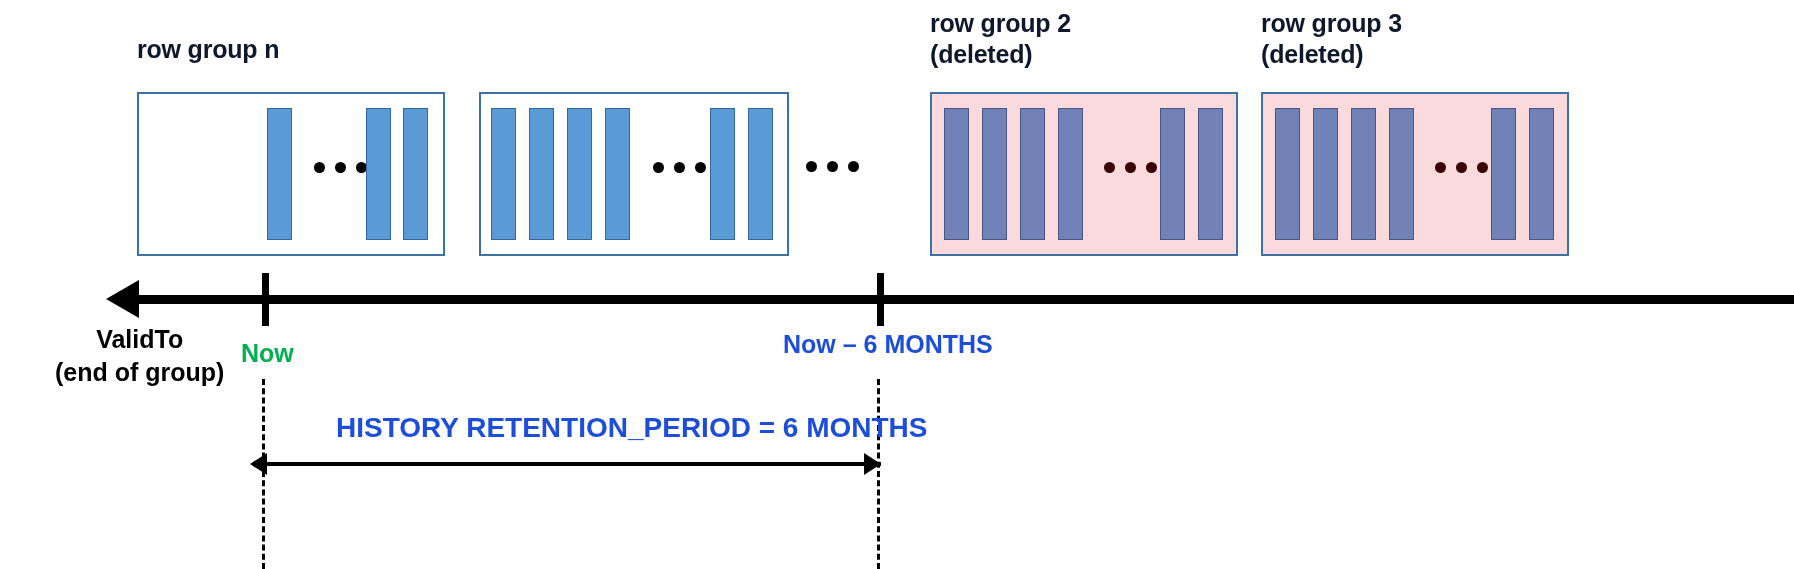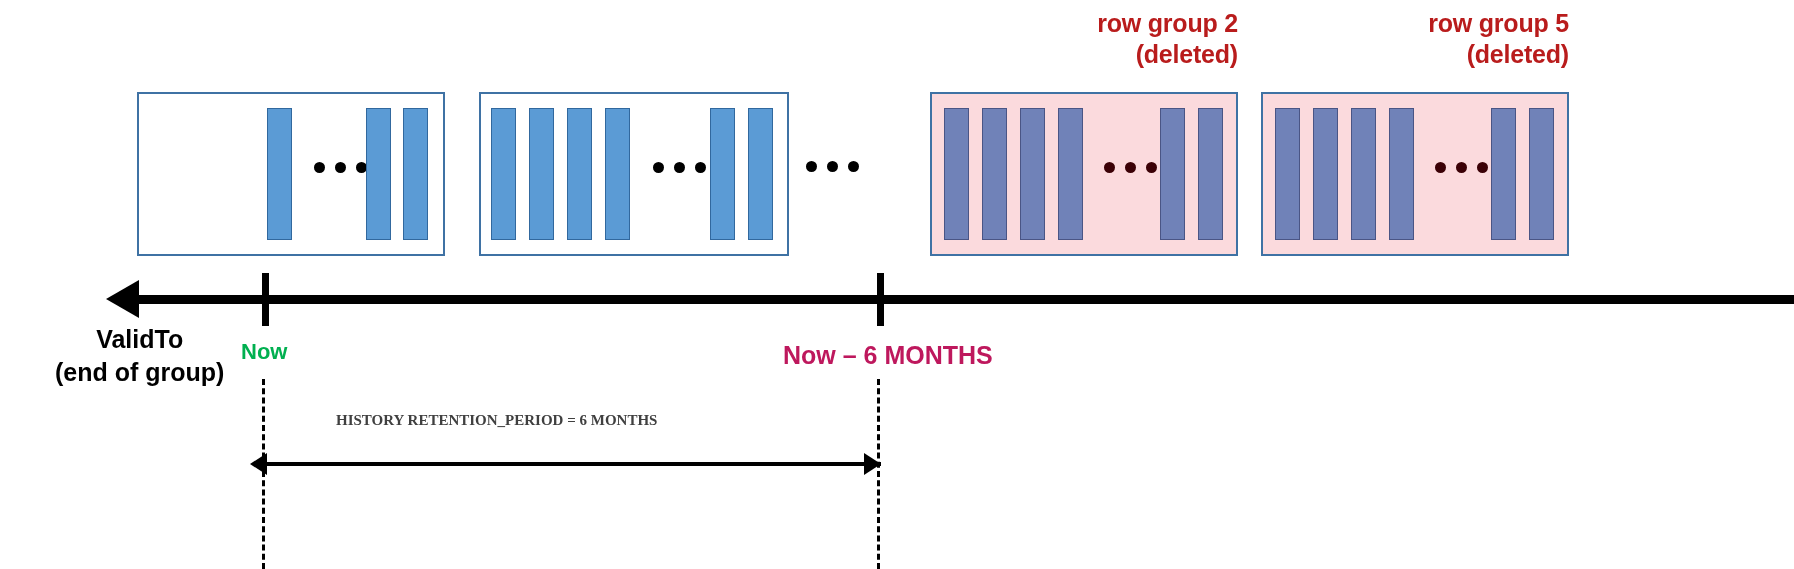--- a/index.html
+++ b/index.html
@@ -16,22 +16,22 @@
     height: 569px;
     background: #ffffff;
     overflow: hidden;
   }
 
   
   .rg-label {
     position: absolute;
     font-weight: bold;
     font-size: 25px;
-    color: #b91c1c;
-    text-align: right;
+    color: #0f172a;
+    text-align: left;
     line-height: 1.22;
     white-space: pre-line;
     letter-spacing: -0.2px;
   }
 
   
   .rg-box {
     position: absolute;
     box-sizing: border-box;
     border: 2px solid #3f72a4;
@@ -115,43 +115,42 @@
     line-height: 1.3;
     color: #000000;
     white-space: pre-line;
     text-align: center;
   }
   #now-label {
     position: absolute;
     left: 241px;
     top: 339px;
     font-weight: bold;
-    font-size: 22px;
+    font-size: 25px;
     color: #00b050;
   }
   #cutoff-label {
     position: absolute;
     left: 783px;
-    top: 341px;
-    font-weight: bold;
-    font-size: 25px;
-    color: #be185d;
+    top: 330px;
+    font-weight: bold;
+    font-size: 25px;
+    color: #1d4ed8;
     white-space: nowrap;
   }
 
   
   #retention-text {
     position: absolute;
     left: 336px;
     top: 412px;
     font-weight: bold;
-    font-size: 15px;
-    color: #404040;
+    font-size: 28px;
+    color: #1d4ed8;
     white-space: nowrap;
-    font-family: Liberation Serif, serif;
   }
   #span-line {
     position: absolute;
     left: 264px;
     top: 462px;
     width: 617px;
     height: 4px;
     background: #000000;
   }
   .span-head {
@@ -168,20 +167,21 @@
   #span-head-right {
     left: 864px;
     border-left: 17px solid #000000;
   }
 </style>
 </head>
 <body>
 
 <div id="canvas">
 
+  <div class="rg-label" style="left:137px; top:34px; width:308px;">row group n</div>
   <div class="rg-box" style="left:137px; top:92px; width:308px; height:164px;">
     <div class="bar" style="left:128px;"></div>
     <div class="dots" style="left:175px; top:68px;">
       <i></i>
         <i></i>
         <i></i>
     </div>
     <div class="bar" style="left:227px;"></div>
     <div class="bar" style="left:264px;"></div>
   </div>
@@ -215,21 +215,21 @@
     <div class="bar" style="left:126px;"></div>
     <div class="dots maroon" style="left:172px; top:68px;">
       <i></i>
         <i></i>
         <i></i>
     </div>
     <div class="bar" style="left:228px;"></div>
     <div class="bar" style="left:266px;"></div>
   </div>
 
-  <div class="rg-label" style="left:1261px; top:8px; width:308px;">row group 5
+  <div class="rg-label" style="left:1261px; top:8px; width:308px;">row group 3
 (deleted)</div>
   <div class="rg-box deleted" style="left:1261px; top:92px; width:308px; height:164px;">
     <div class="bar" style="left:12px;"></div>
     <div class="bar" style="left:50px;"></div>
     <div class="bar" style="left:88px;"></div>
     <div class="bar" style="left:126px;"></div>
     <div class="dots maroon" style="left:172px; top:68px;">
       <i></i>
         <i></i>
         <i></i>

